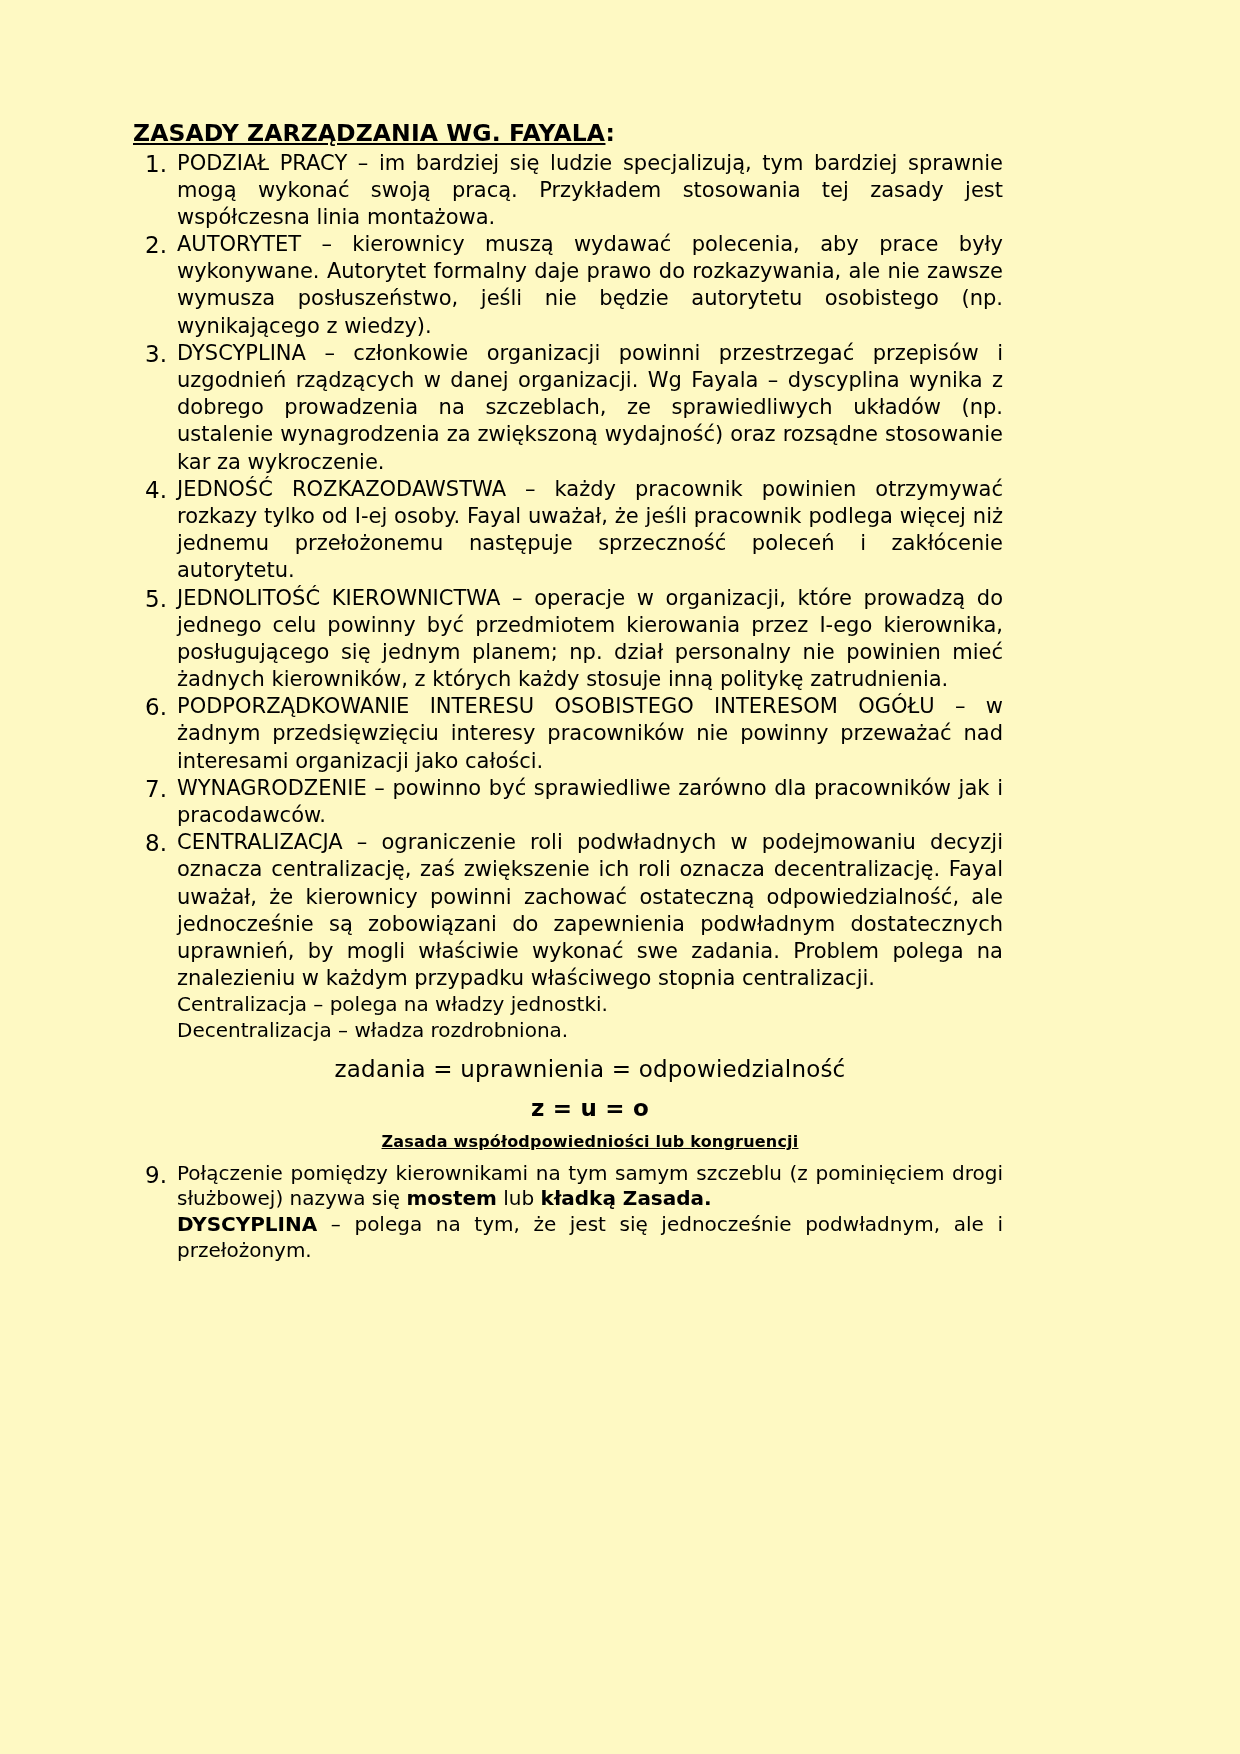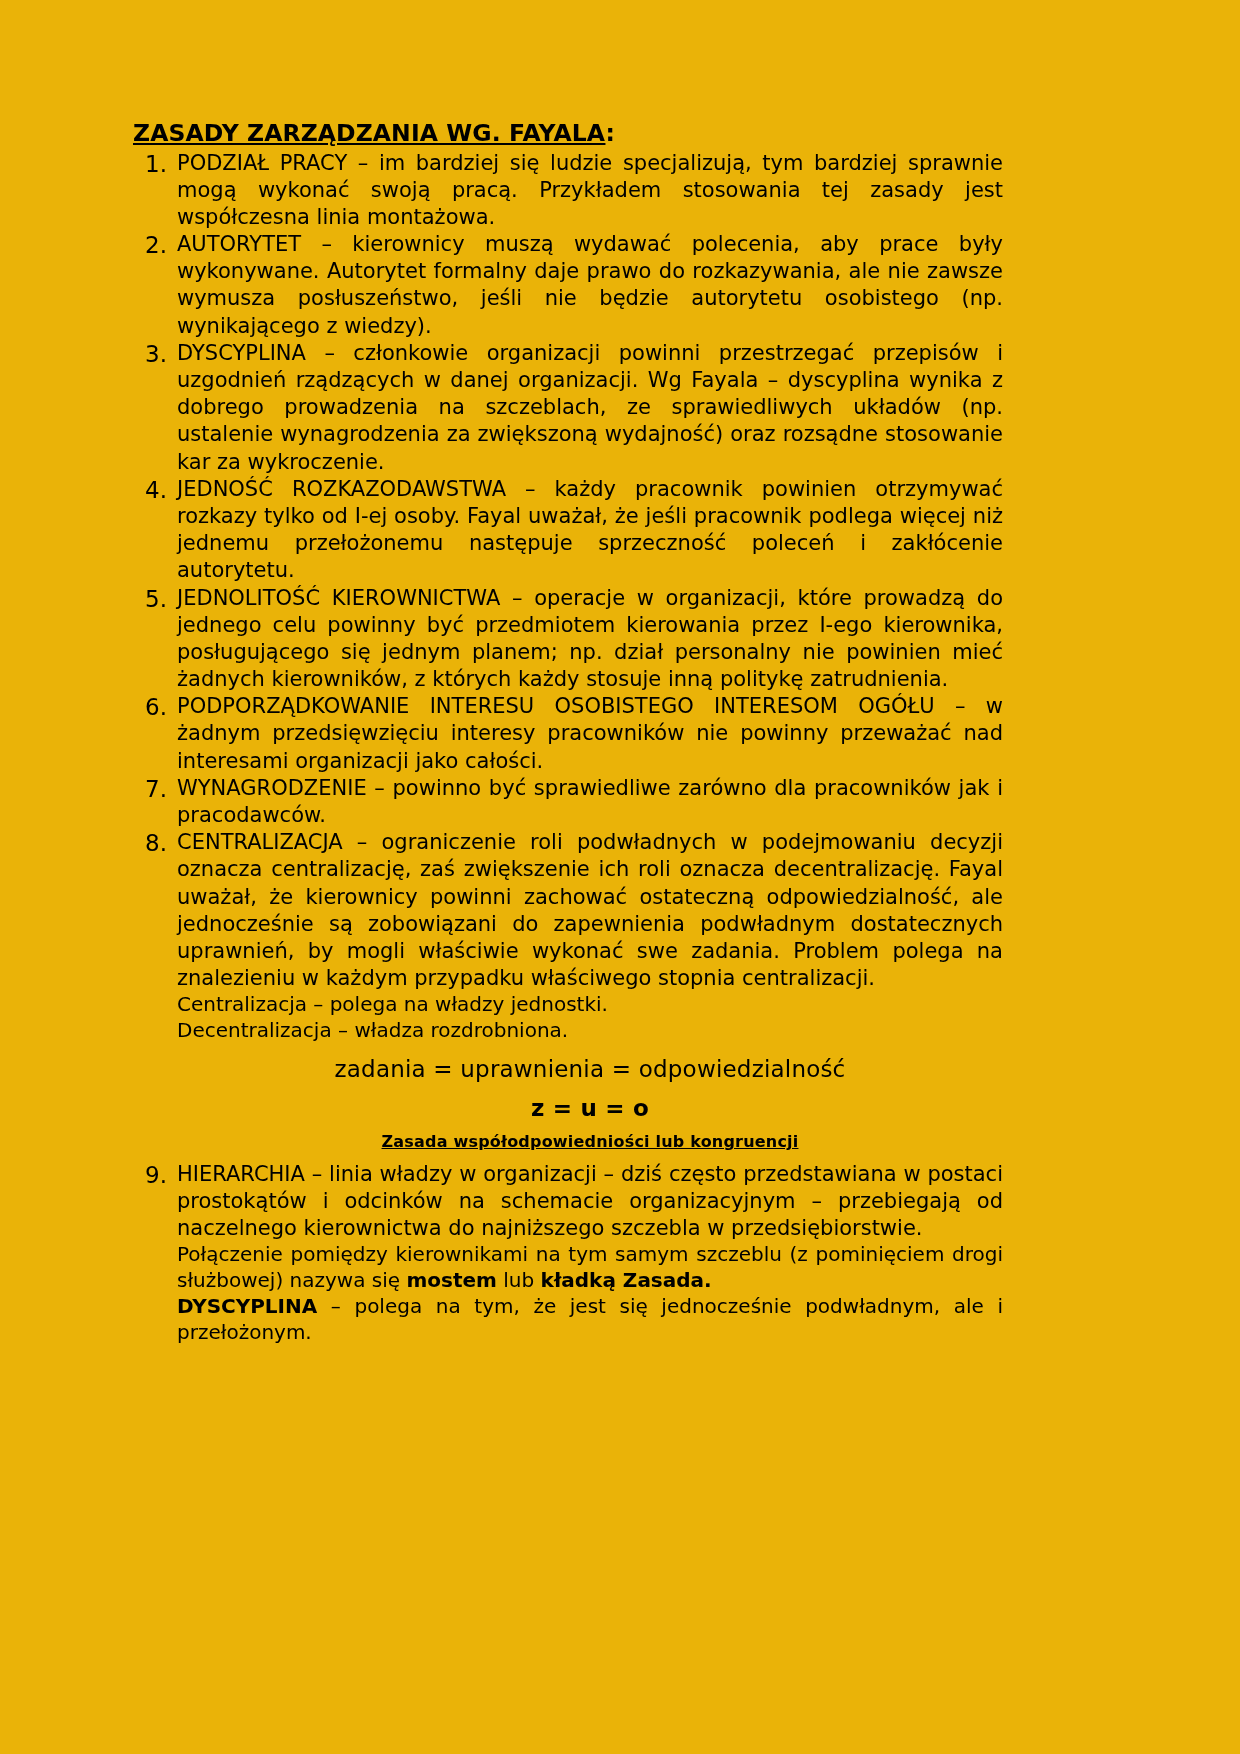--- a/index.html
+++ b/index.html
@@ -12,21 +12,21 @@
     width: 1240px;
     height: 1754px;
     font-family: "DejaVu Sans", "Liberation Sans", sans-serif;
     color: #000000;
     overflow: hidden;
   }
   .page {
     position: relative;
     width: 1240px;
     height: 1754px;
-    background: #eab308;
+    background: #fef9c3;
     box-sizing: border-box;
     padding: 118px 237px 0 133px;
   }
   .doc-title {
     font-size: 23.5px;
     font-weight: bold;
     letter-spacing: 0.1px;
     line-height: 1.30;
     margin: 0 0 1px 0;
     white-space: nowrap;
@@ -140,20 +140,19 @@
       <p class="sub-para flush">Decentralizacja – władza rozdrobniona.</p>
 
       <div class="formula-block">
         <p class="formula-line">zadania  = uprawnienia  = odpowiedzialność</p>
         <p class="formula-line bold">z = u = o</p>
         <p class="formula-line principle-name">Zasada współodpowiedniości lub kongruencji</p>
       </div>
     </li>
 
     <li>
-      <p class="li-para">HIERARCHIA – linia władzy w organizacji – dziś często przedstawiana w postaci prostokątów i odcinków na schemacie organizacyjnym – przebiegają od naczelnego kierownictwa do najniższego szczebla w przedsiębiorstwie.</p>
       <p class="sub-para"><span>Połączenie pomiędzy kierownikami na tym samym szczeblu (z pominięciem drogi służbowej) nazywa się </span><b>mostem</b><span> lub </span><b>kładką Zasada.</b></p>
       <p class="sub-para last-para"><b>DYSCYPLINA</b><span> – polega na tym, że jest się jednocześnie podwładnym, ale i przełożonym.</span></p>
     </li>
 
   </ol>
 
 </div>
 
 </body></html>

